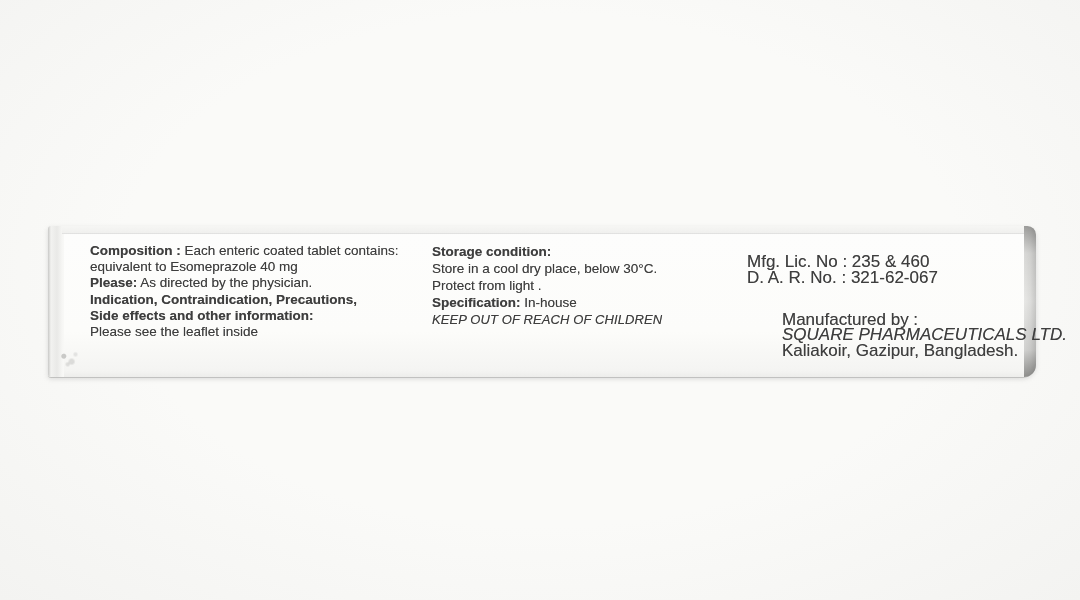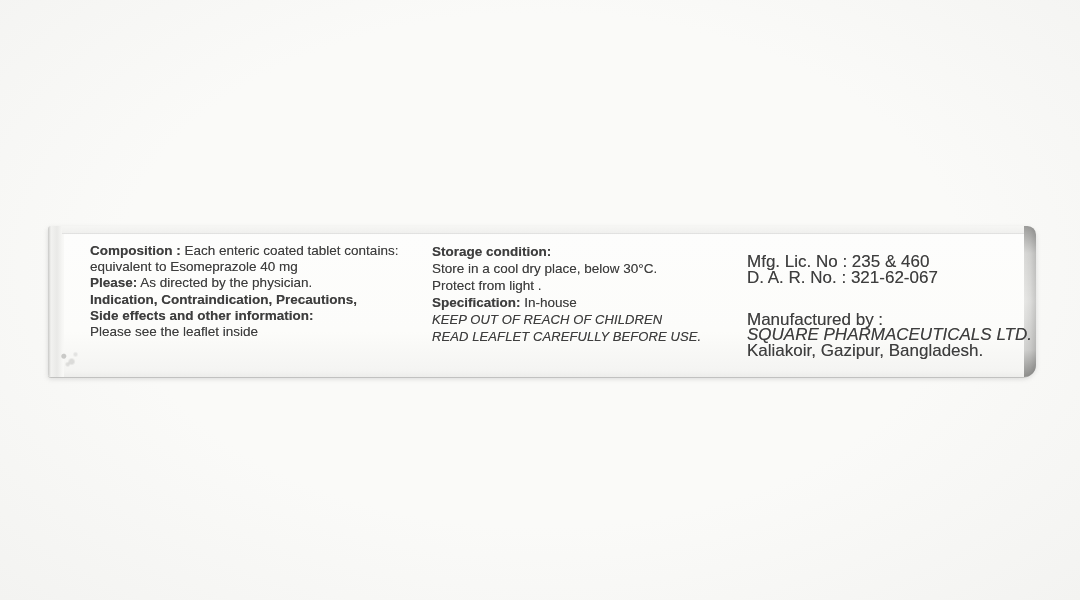--- a/index.html
+++ b/index.html
@@ -66,21 +66,21 @@
     color: #3e3e3e;
     text-shadow: 0 0 0.5px rgba(62,62,62,0.55);
     white-space: nowrap;
   }
   .col-left   { left: 42px;  top: 17px; font-size: 13.5px; line-height: 16.2px; }
   .col-mid    { left: 384px; top: 18px; font-size: 13.5px; line-height: 16.9px; }
   .col-right  { left: 699px; top: 28px; font-size: 17px; line-height: 16.4px; }
   .b  { font-weight: bold; }
   .bi { font-weight: normal; font-style: italic; }
   .warn { font-style: italic; font-size: 13px; letter-spacing: 0.1px; }
-  .gap-block { margin-top: 25px; line-height: 15.6px; }
+  .gap-block { margin-top: 25px; line-height: 15.6px; margin-left: 35px; }
 </style>
 </head>
 <body>
 
 <div class="photo">
 
   <div class="box">
     <div class="box-left-edge"></div>
     <div class="box-top-edge"></div>
     <div class="box-right-edge"></div>
@@ -94,21 +94,20 @@
       <div class="b">Side effects and other information:</div>
       <div>Please see the leaflet inside</div>
     </div>
 
     <div class="col col-mid">
       <div class="b">Storage condition:</div>
       <div>Store in a cool dry place, below 30°C.</div>
       <div>Protect from light .</div>
       <div><span class="b">Specification:</span><span> In-house</span></div>
       <div class="warn">KEEP OUT OF REACH OF CHILDREN</div>
-      <div class="warn">READ LEAFLET CAREFULLY BEFORE USE.</div>
     </div>
 
     <div class="col col-right">
       <div>Mfg. Lic. No : 235 &amp; 460</div>
       <div>D. A. R. No. : 321-62-067</div>
       <div class="gap-block">
         <div>Manufactured by :</div>
         <div class="bi">SQUARE PHARMACEUTICALS LTD.</div>
         <div>Kaliakoir, Gazipur, Bangladesh.</div>
       </div>

